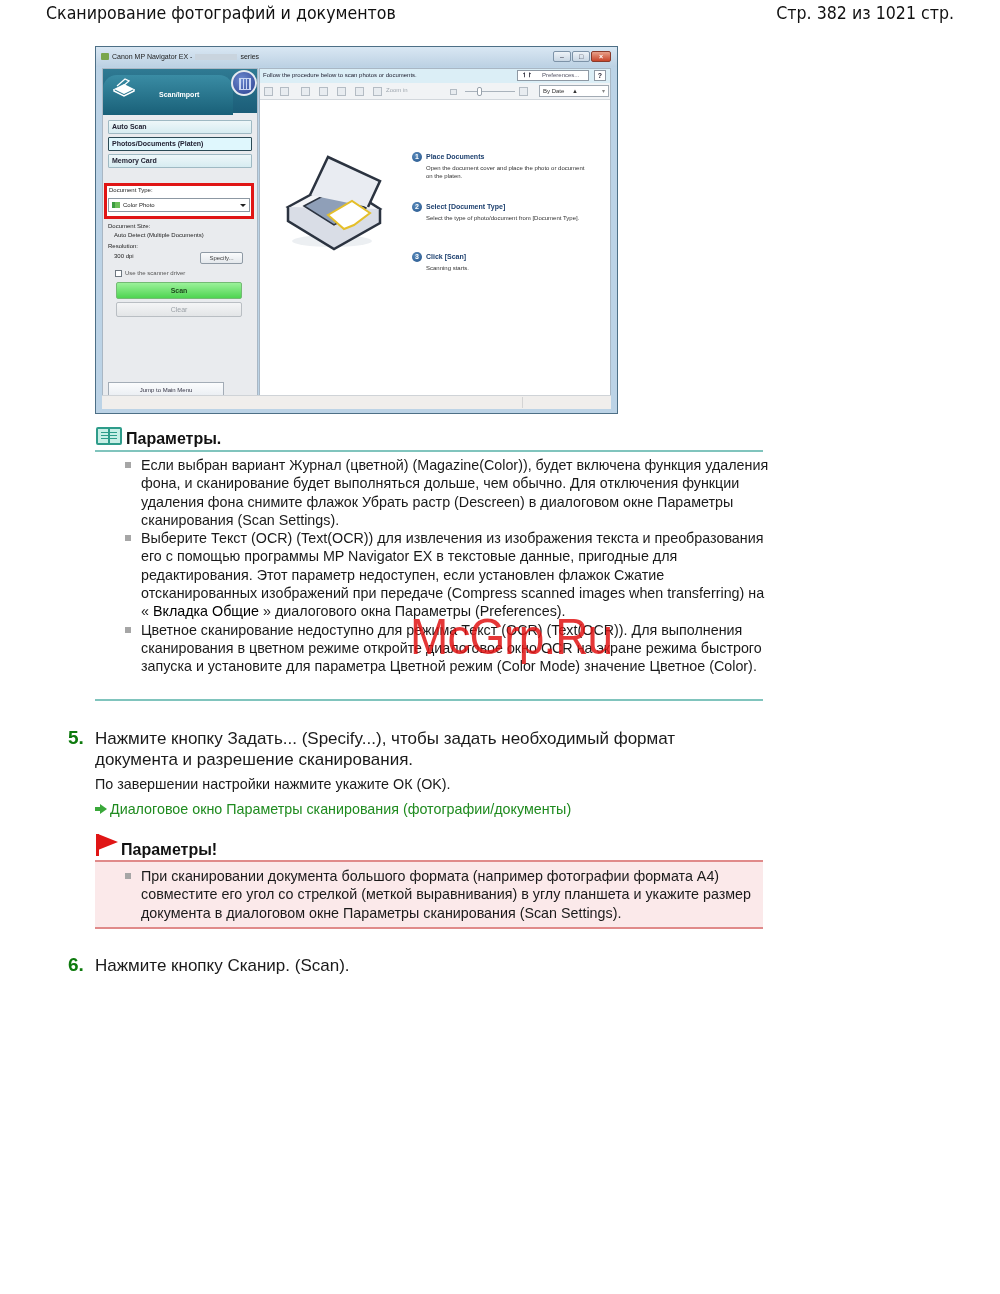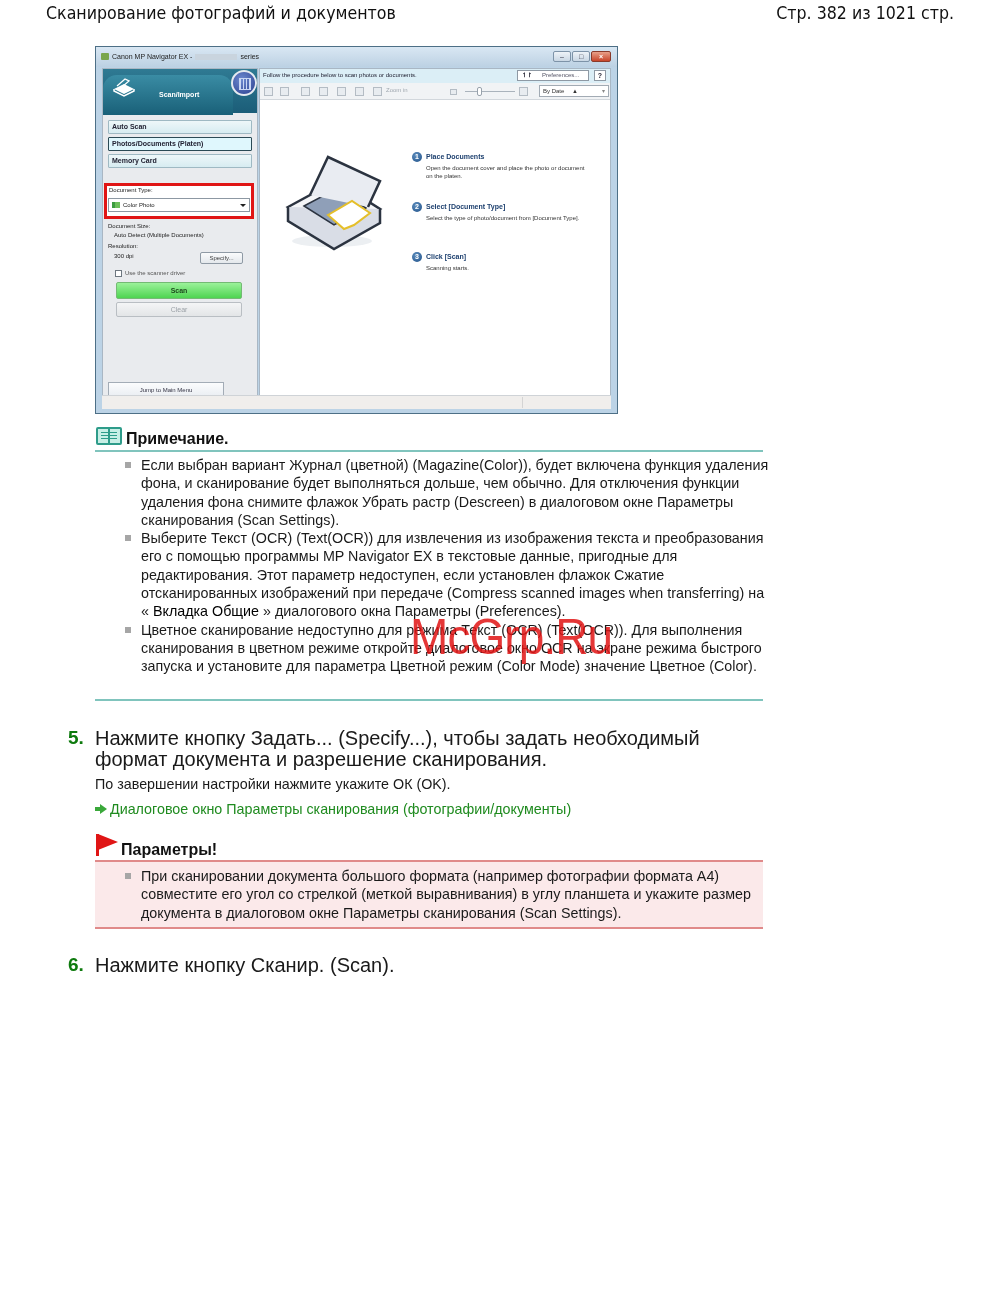--- a/index.html
+++ b/index.html
@@ -69,21 +69,21 @@
   .note-ic::before, .note-ic::after { content:""; position:absolute; top:3px; width:7px; height:8px; background: repeating-linear-gradient(#2e9c8a 0 1px, transparent 1px 3px); }
   .note-ic::before { left: 3px; } .note-ic::after { right: 3px; }
   .note-ic .spine { position:absolute; left: 10px; top: 0; height: 14px; border-left: 2px solid #2e9c8a; }
   .rule-teal { position: absolute; left: 95px; width: 668px; height: 2px; background: #80c4bd; }
   .bullets { position: absolute; left: 123px; width: 650px; font-size: 14.3px; line-height: 18.3px; color: #1a1a1a; }
   .bullets li { list-style: none; position: relative; padding-left: 18px; }
   .bullets li::before { content: ""; position: absolute; left: 2px; top: 6px; width: 6px; height: 6px; background: #a6a6a6; }
   .bullets .link { color: #000000; margin-top: 38px; }
 
   .stepnum { position: absolute; left: 68px; font-size: 19px; font-weight: bold; color: #0e7a0e; }
-  .steptxt { position: absolute; left: 95px; font-size: 20px; line-height: 21px; color: #1a1a1a; width: 660px; }
+  .steptxt { position: absolute; left: 95px; font-size: 17px; line-height: 21px; color: #1a1a1a; width: 660px; }
   .para { position: absolute; left: 95px; font-size: 14.3px; color: #1a1a1a; }
   .xref { position: absolute; left: 95px; font-size: 14.3px; color: #1f8b1f; }
   .xref .arrow { display: inline-block; width: 0; height: 0; border-top: 5px solid transparent; border-bottom: 5px solid transparent; border-left: 7px solid #3aa83a; margin-right: 3px; position: relative; top: 0px; }
   .xref .arrow-stem { display:inline-block; width:5px; height:4px; background:#3aa83a; vertical-align: middle; position: relative; top: -1px;}
 
   .caution-bg { position: absolute; left: 95px; top: 861px; width: 668px; height: 68px; background: #fbe9ea; }
   .rule-red { position: absolute; left: 95px; width: 668px; height: 2px; background: #e08a8a; }
   .caution-title { position: absolute; left: 96px; top: 834px; font-size: 16px; font-weight: bold; color: #111; }
   .flag { position: absolute; left: 0; top: 0; width: 3px; height: 22px; background: #e01515; }
   .flag::after { content:""; position:absolute; left: 2px; top: 0; width:0; height:0; border-top: 8px solid transparent; border-bottom: 8px solid transparent; border-left: 20px solid #e01515; }
@@ -205,21 +205,21 @@
 
   <div class="statusbar" style="left:6px; width:509px; bottom:4px;">
       <span class="div"></span>
     </div>
 </div>
 
 <div class="note-title">
   <span class="note-ic">
       <span class="spine"></span>
     </span>
-  <span class="ttx">Примечание.</span>
+  <span class="ttx">Параметры.</span>
 </div>
 <div class="rule-teal" style="top:450px;"></div>
 <ul class="bullets" style="top:456px;">
   <li>Если выбран вариант Журнал (цветной) (Magazine(Color)), будет включена функция удаления фона, и сканирование будет выполняться дольше, чем обычно. Для отключения функции удаления фона снимите флажок Убрать растр (Descreen) в диалоговом окне Параметры сканирования (Scan Settings).</li>
   <li><span>Выберите Текст (OCR) (Text(OCR)) для извлечения из изображения текста и преобразования его с помощью программы MP Navigator EX в текстовые данные, пригодные для редактирования. Этот параметр недоступен, если установлен флажок Сжатие отсканированных изображений при передаче (Compress scanned images when transferring) на « </span><span class="link">Вкладка Общие</span><span> » диалогового окна Параметры (Preferences).</span></li>
   <li>Цветное сканирование недоступно для режима Текст (OCR) (Text(OCR)). Для выполнения сканирования в цветном режиме откройте диалоговое окно OCR на экране режима быстрого запуска и установите для параметра Цветной режим (Color Mode) значение Цветное (Color).</li>
 </ul>
 <div class="rule-teal" style="top:699px;"></div>
 
 <div class="watermark">McGrp.Ru</div>

